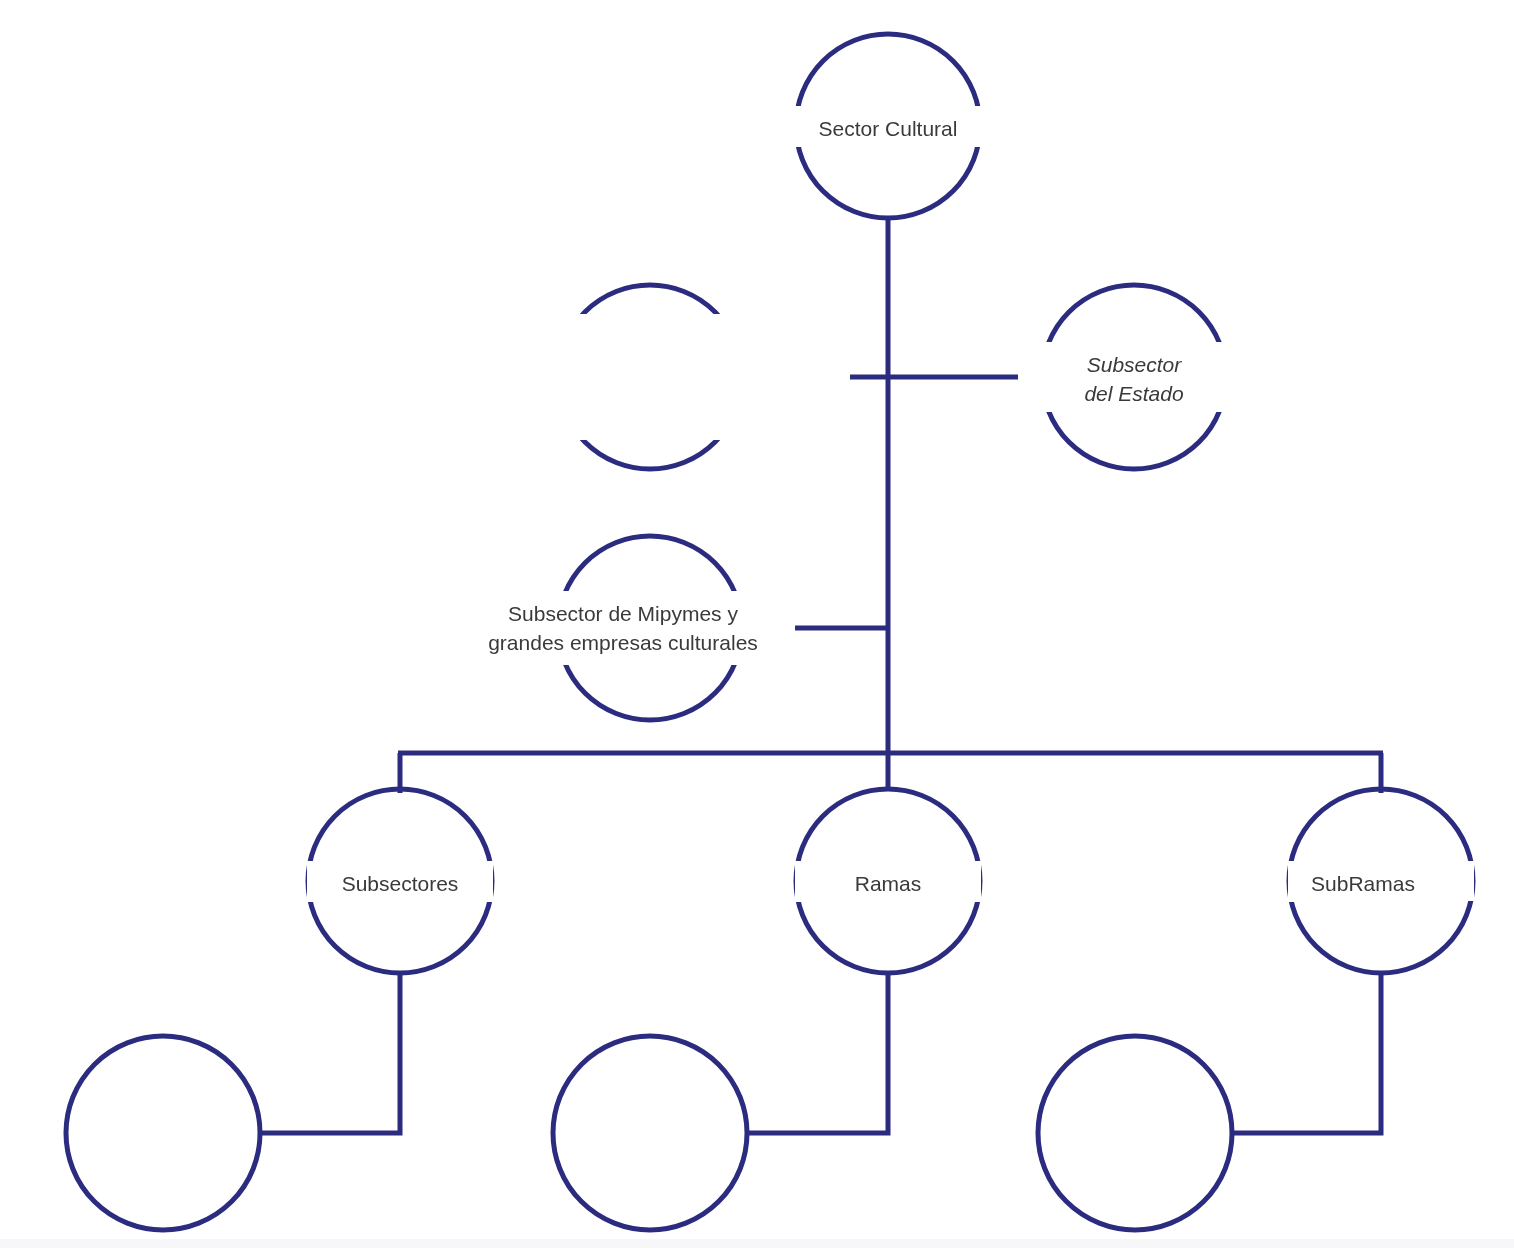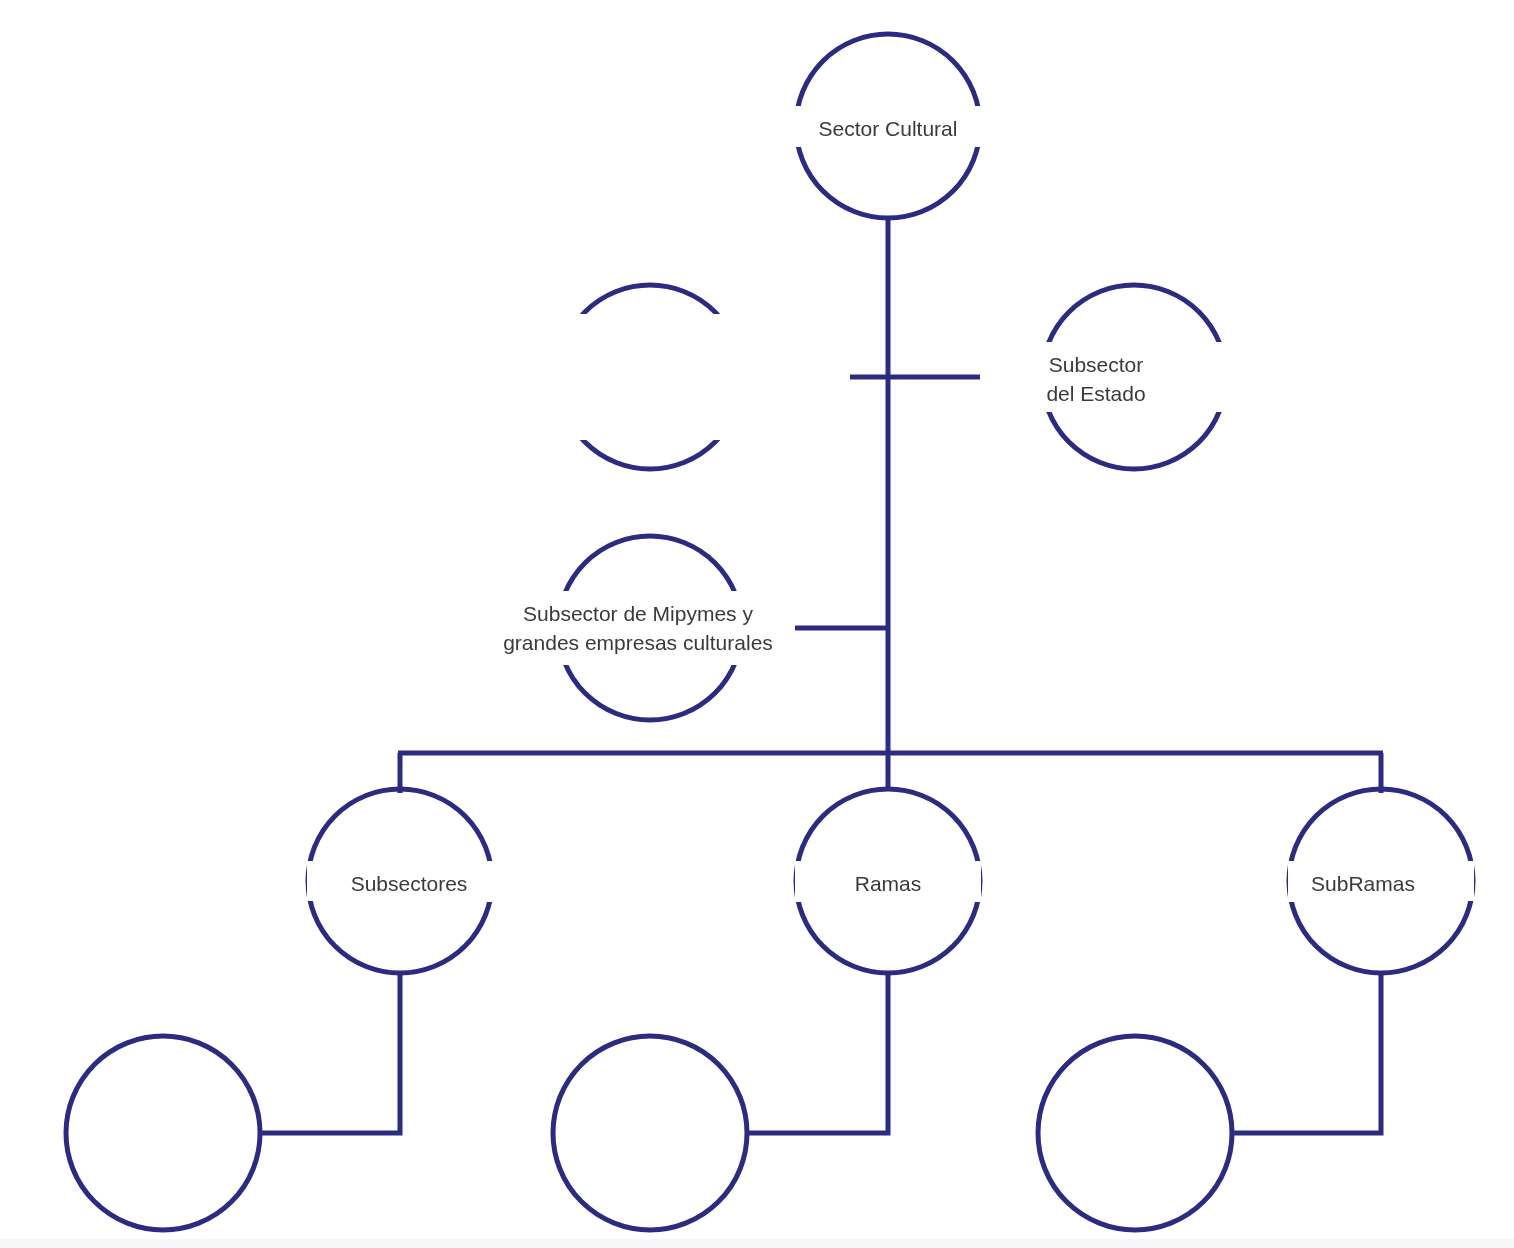--- a/index.html
+++ b/index.html
@@ -108,26 +108,26 @@
       <rect x="505" y="591" width="290" height="74"></rect>
       <rect x="307" y="861" width="186" height="40"></rect>
       <rect x="795" y="861" width="186" height="40"></rect>
       <rect x="1288" y="861" width="186" height="40"></rect>
     </g>
   </svg>
 
   <div class="node-label" style="left:793px; top:110px; width:190px;">Sector Cultural</div>
 
 
-  <div class="node-label" style="left:980px; top:346px; width:232px;">Subsector
+  <div class="node-label" style="left:1018px; top:346px; width:232px;font-style:italic;">Subsector
 del Estado</div>
 
-  <div class="node-label" style="left:493px; top:595px; width:290px;">Subsector de Mipymes y
+  <div class="node-label" style="left:478px; top:595px; width:290px;">Subsector de Mipymes y
 grandes empresas culturales</div>
 
-  <div class="node-label" style="left:307px; top:865px; width:186px;margin-left:9px;">Subsectores</div>
+  <div class="node-label" style="left:307px; top:865px; width:186px;">Subsectores</div>
 
   <div class="node-label" style="left:795px; top:865px; width:186px;">Ramas</div>
 
   <div class="node-label" style="left:1288px; top:865px; width:150px;">SubRamas</div>
 
   <div class="bottom-strip"></div>
 </div>
 
 </body></html>

